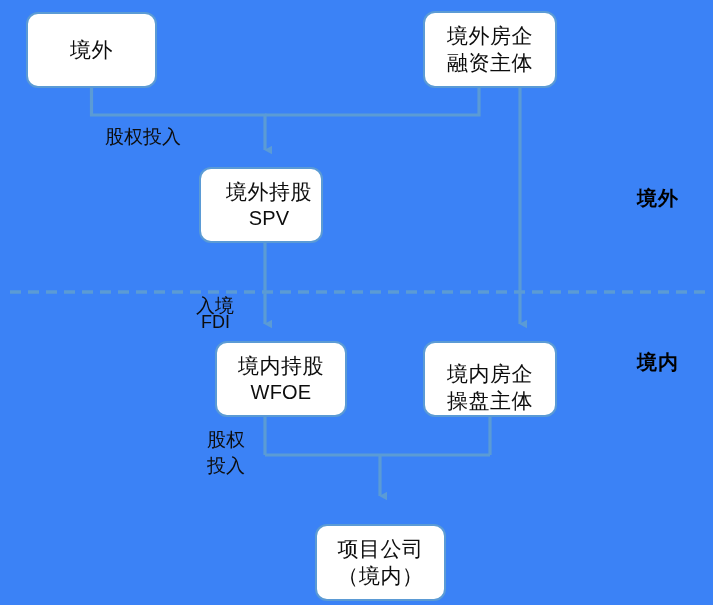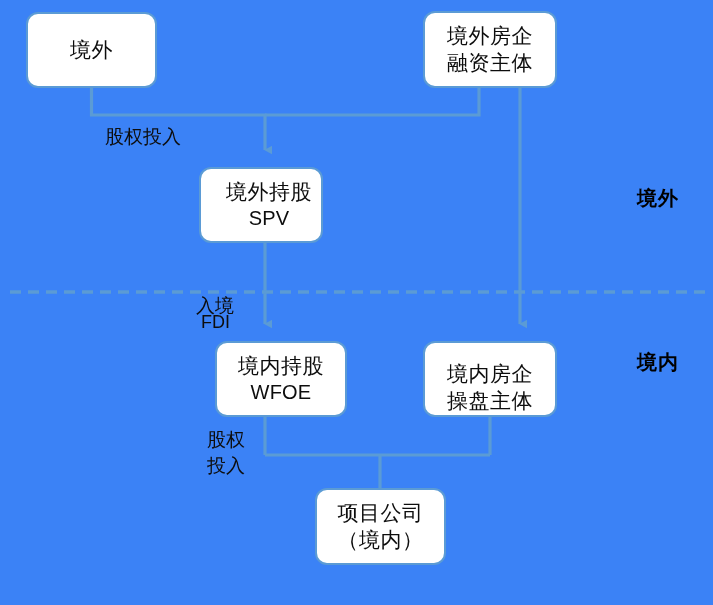--- a/index.html
+++ b/index.html
@@ -139,21 +139,21 @@
   <div class="node-box" style="left:215px; top:341px; width:132px; height:76px;">
     <span>境内持股</span>
     <span class="line-latin">WFOE</span>
   </div>
 
   <div class="node-box" style="left:423px; top:341px; width:134px; height:76px;justify-content:flex-end;">
     <span>境内房企</span>
     <span>操盘主体</span>
   </div>
 
-  <div class="node-box" style="left:315px; top:488px; width:131px; height:77px;">
+  <div class="node-box" style="left:315px; top:524px; width:131px; height:77px;">
     <span>项目公司</span>
     <span>（境内）</span>
   </div>
 
   <div class="edge-label" style="left:105px; top:124px;">股权投入</div>
 
   <div class="edge-label latin" style="left:201px; top:263px;">FDI</div>
 
   <div class="edge-label" style="left:196px; top:293px;">入境</div>
 

